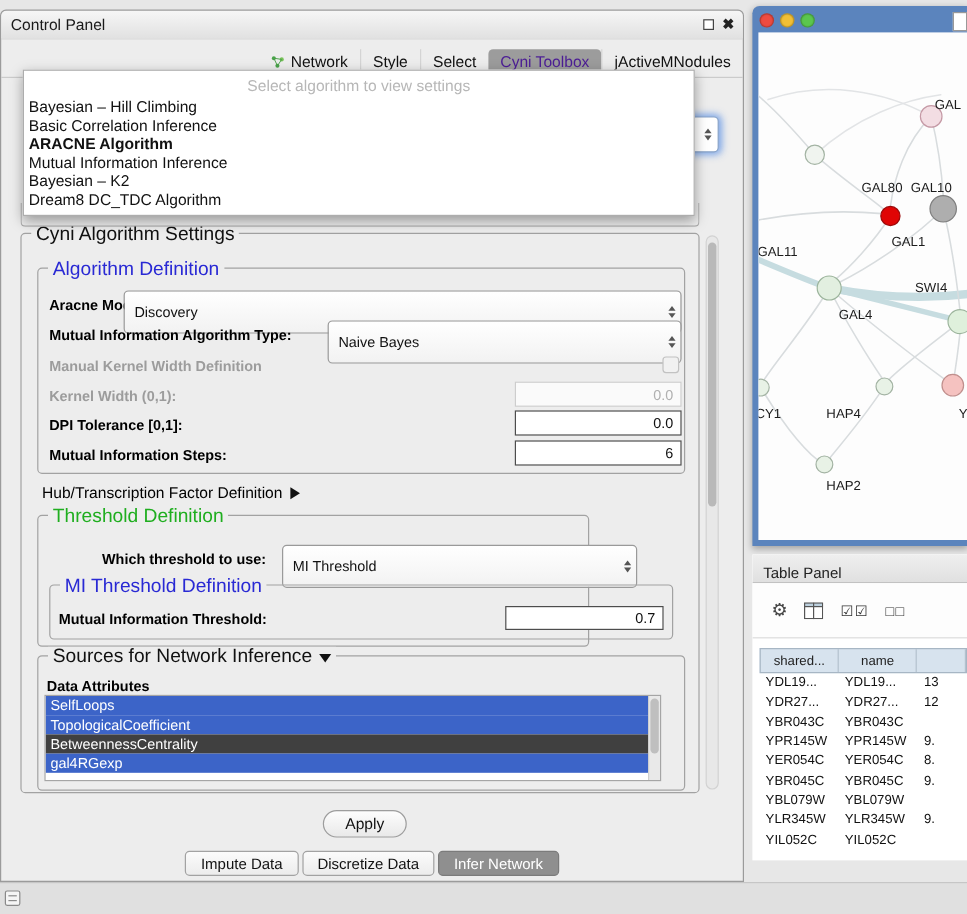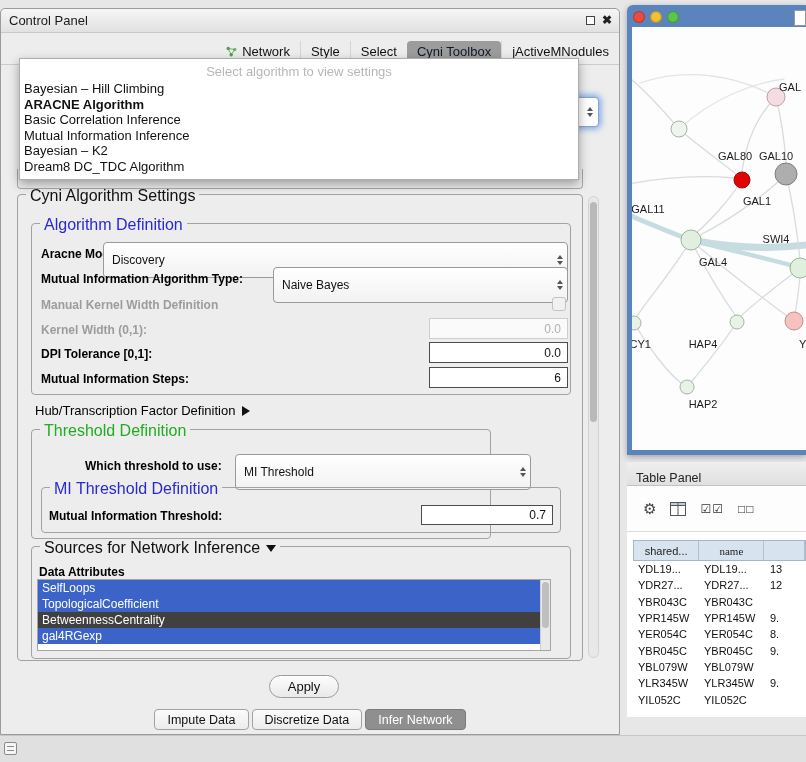--- a/index.html
+++ b/index.html
@@ -7,21 +7,21 @@
 body{font-family:"Liberation Sans",sans-serif;background:#e7e7e7;position:relative;overflow:hidden;font-size:12px;color:#111}
 
 
 #control-panel{position:absolute;left:0;top:8px;width:620px;height:727px;background:#ededed;border:1px solid #9b9b9b;border-radius:5px 5px 0 0}
 #cp-titlebar{position:absolute;left:0;top:0;right:0;height:24px;background:linear-gradient(#f6f6f6,#e1e1e1);border-bottom:1px solid #c9c9c9;border-radius:5px 5px 0 0;display:flex;align-items:center;padding:0 8px;font-size:13px;color:#1a1a1a}
 #cp-float{position:absolute;right:24px;top:7px;width:9px;height:9px;border:1.5px solid #444;background:#fff}
 #cp-close{position:absolute;right:7px;top:4px;font-size:12px;font-weight:bold;color:#222;line-height:15px}
 #cp-tabs{position:absolute;left:0;top:30px;width:100%;height:26px;display:flex;justify-content:flex-end;align-items:center;font-size:13px;border-bottom:1px solid #cbcbcb}
 .tab{padding:3px 10px;display:flex;align-items:center;gap:5px;color:#111}
 .tab+.tab{border-left:1px solid #d4d4d4}
-.tab.active{background:#9c9c9c;color:#0f172a;border-radius:4px;border-left:none}
+.tab.active{background:#9c9c9c;color:#4c1d95;border-radius:4px;border-left:none}
 .net-ico{width:11px;height:11px}
 
 
 #algo-popup{position:absolute;left:18px;top:49px;width:560px;background:#fff;border:1px solid #adadad;box-shadow:0 4px 10px rgba(0,0,0,.35);z-index:50;padding:3px 0 5px}
 #popup-placeholder{color:#b7b7b7;text-align:center;font-size:13px;height:19px;line-height:19px}
 .popup-item{font-size:13px;height:15.5px;line-height:15.5px;padding-left:4px;white-space:nowrap}
 .popup-item.selected{font-weight:bold}
 
 
 #combo-fragment{position:absolute;left:556px;top:88px;width:42px;height:30px;background:#fff;border:1px solid #8aa4c8;border-radius:4px;box-shadow:0 0 6px 2px rgba(100,150,230,.8);z-index:5}
@@ -239,22 +239,22 @@
   </div>
 
   <div id="cp-scrollbar">
       <div id="cp-thumb"></div>
     </div>
 
   <div id="algo-popup">
     <div id="popup-placeholder">Select algorithm to view settings</div>
     <div id="popup-list">
         <div class="popup-item">Bayesian – Hill Climbing</div>
+        <div class="popup-item">Basic Correlation Inference</div>
         <div class="popup-item selected">ARACNE Algorithm</div>
-        <div class="popup-item">Basic Correlation Inference</div>
         <div class="popup-item">Mutual Information Inference</div>
         <div class="popup-item">Bayesian – K2</div>
         <div class="popup-item">Dream8 DC_TDC Algorithm</div>
       </div>
   </div>
 
   <div id="apply-btn">
     <span>Apply</span>
   </div>
 
@@ -329,21 +329,21 @@
         <rect x="0.5" y="0.5" width="15" height="13" fill="#fff" stroke="#555"></rect>
         <rect x="0.5" y="0.5" width="15" height="3" fill="#bcd0de" stroke="#555"></rect>
         <line x1="8" y1="0" x2="8" y2="14" stroke="#555"></line>
       </svg>
     <span class="tool-checks">☑☑</span>
     <span class="tool-checks">□□</span>
   </div>
   <div id="tp-table">
     <div id="tbl-head">
         <div class="th" style="width: 66px;">shared...</div>
-        <div class="th" style="width: 66px; font-family: Liberation Serif, serif;">name</div>
+        <div class="th" style="width: 66px;">name</div>
         <div class="th" style="width: 41px;"></div>
       </div>
     <div id="tbl-body">
         <div class="tr">
           <div class="td" style="width: 66px;">YDL19...</div>
           <div class="td" style="width: 66px;">YDL19...</div>
           <div class="td" style="width: 41px;">13</div>
         </div>
         <div class="tr">
           <div class="td" style="width: 66px;">YDR27...</div>

